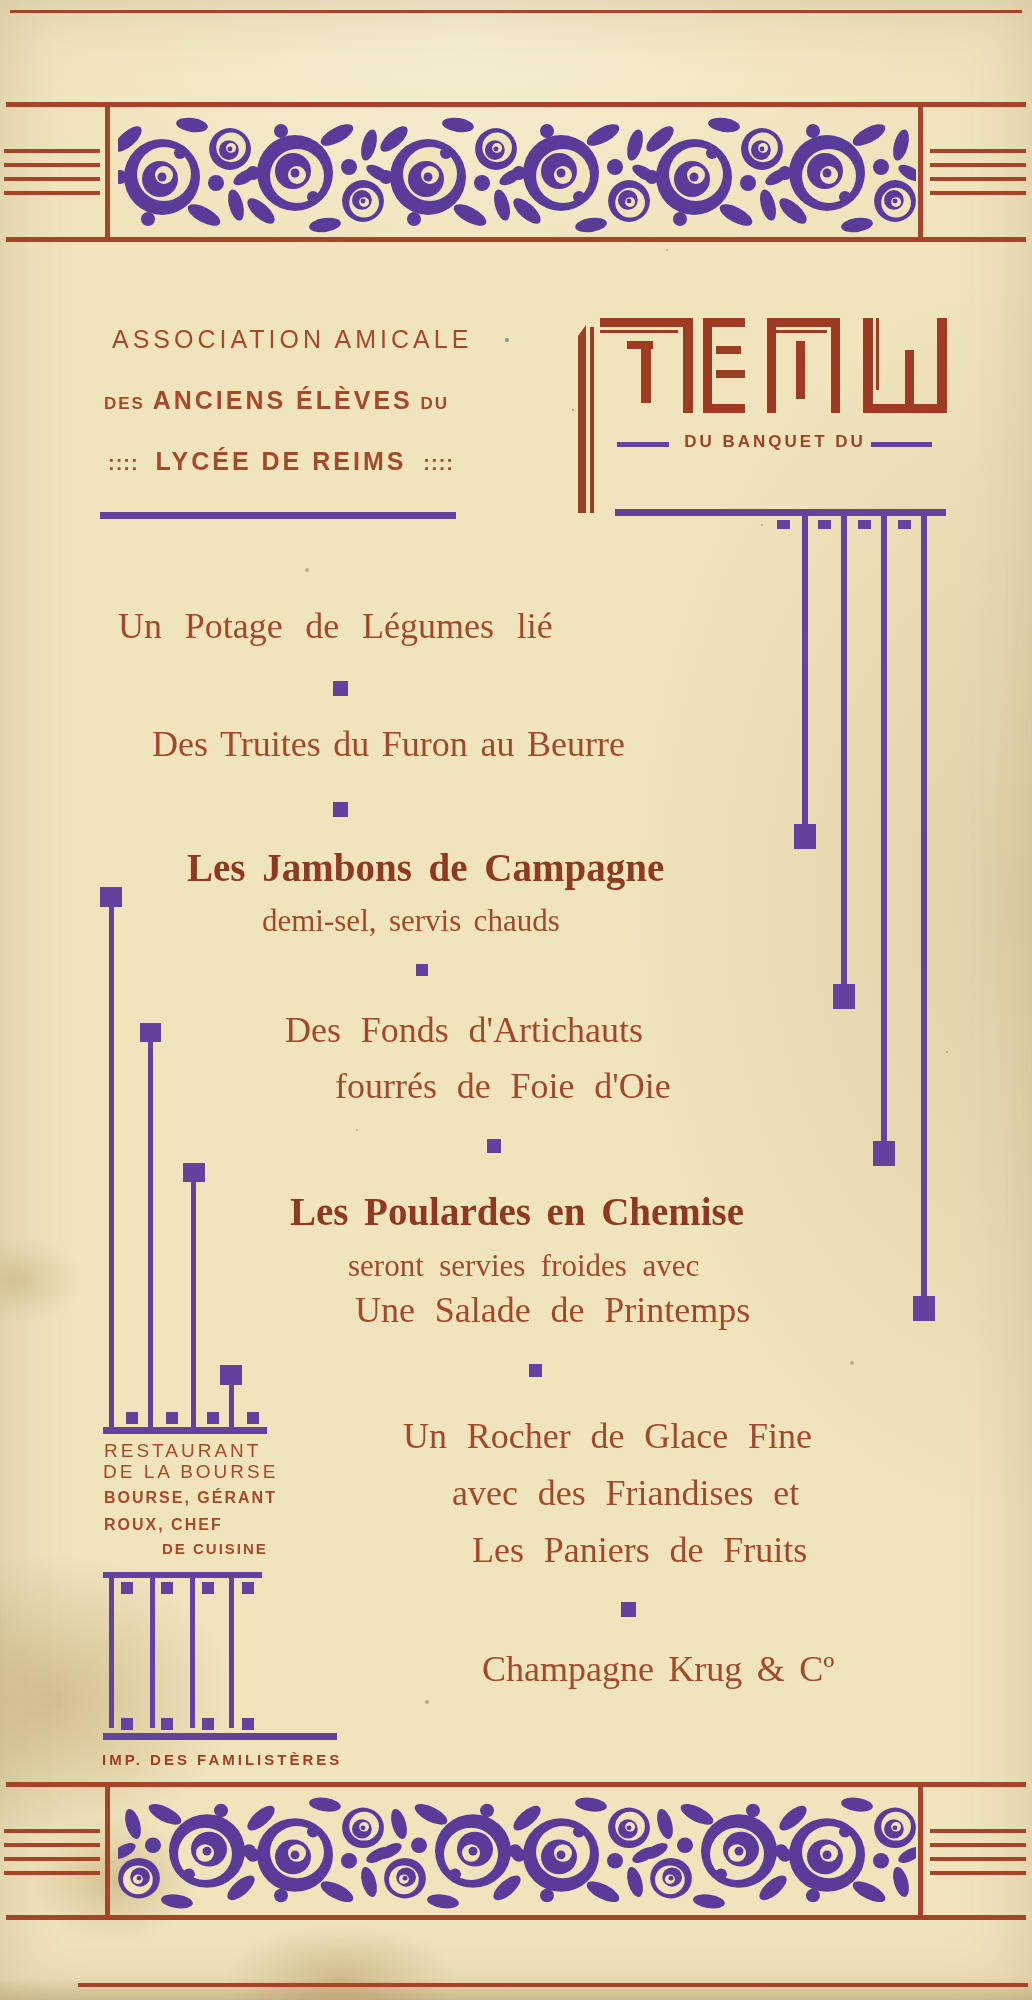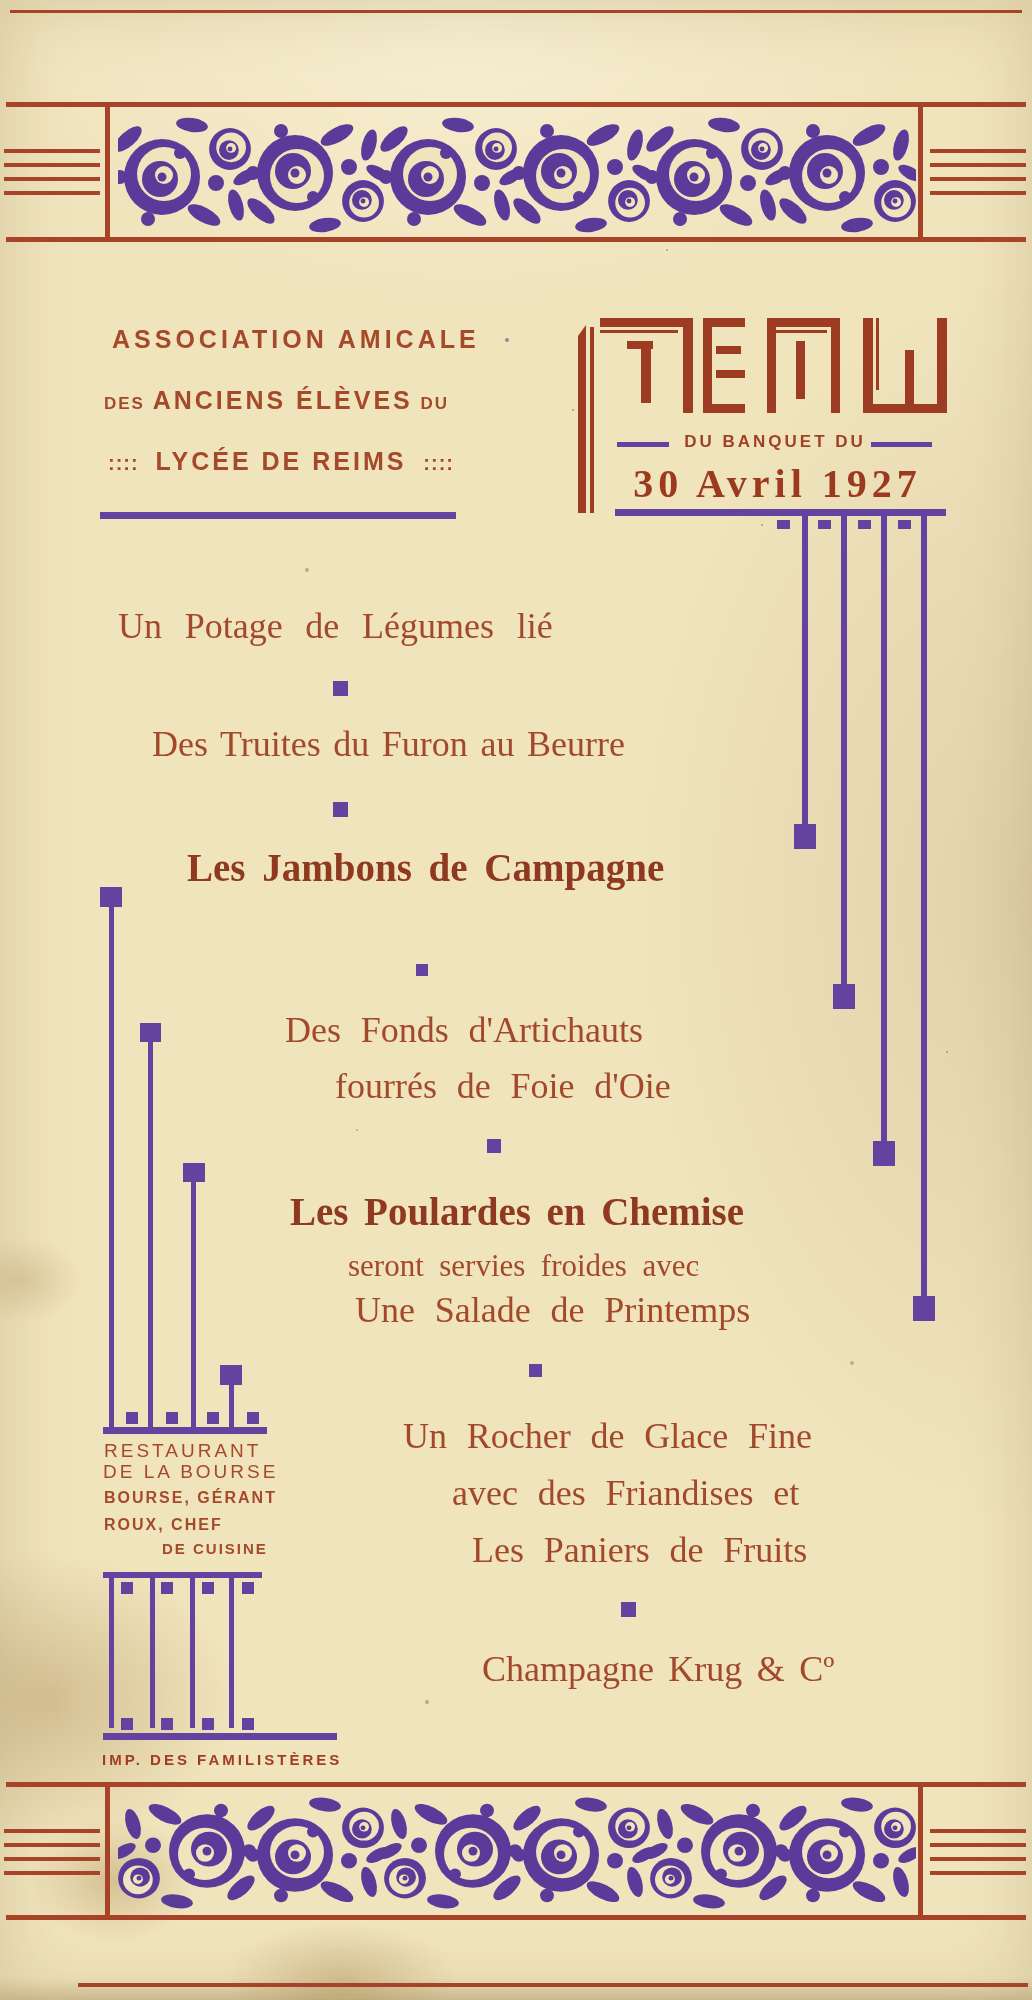--- a/index.html
+++ b/index.html
@@ -16,21 +16,21 @@
       linear-gradient(to top, rgba(135,105,55,.25), rgba(135,105,55,0) 22px);
     box-shadow: inset 0 0 70px rgba(120,90,40,.22);
     font-family:"Liberation Serif", serif;
   }
   .abs{position:absolute;}
   .red-rule{position:absolute;background:#a8432a;}
   .purple{background:#63439f;}
   .nowrap{white-space:nowrap;line-height:1;}
   
   .assoc{color:#a5492b;font-family:"Liberation Sans",sans-serif;}
-  .assoc1{left:112px;top:327px;font-size:25px;font-weight:700;letter-spacing:4px;}
+  .assoc1{left:112px;top:327px;font-size:25px;font-weight:400;letter-spacing:4px;}
   .assoc-row{display:flex;justify-content:space-between;align-items:baseline;color:#a5492b;font-family:"Liberation Sans",sans-serif;font-weight:700;}
   .assoc2{left:104px;top:386px;width:345px;}
   .assoc3{left:108px;top:447px;width:346px;}
   .assoc-sm{font-size:17px;letter-spacing:2px;}
   .assoc-lg{font-size:25px;letter-spacing:3px;}
   .assoc-dots{font-size:20px;letter-spacing:1px;}
   .assoc-rule{left:100px;top:512px;width:356px;height:7px;}
   
   .banquet{left:612px;top:433px;width:326px;text-align:center;color:#9e4126;font-family:"Liberation Sans",sans-serif;font-weight:700;font-size:17px;letter-spacing:3px;line-height:1;}
   .date{left:615px;top:464px;width:325px;text-align:center;color:#9c3a20;font-weight:700;font-size:40px;letter-spacing:5px;line-height:1;}
@@ -159,21 +159,20 @@
       <rect x="301" y="8" width="3" height="72"></rect>
       <rect x="362" y="8" width="10" height="95"></rect>
       <rect x="288" y="94" width="84" height="9"></rect>
       <rect x="330" y="40" width="9" height="54"></rect>
     </g>
   </svg>
 
   <div class="abs banquet nowrap">DU BANQUET DU</div>
   <div class="abs purple" style="left:617px;top:442px;width:52px;height:5px;"></div>
   <div class="abs purple" style="left:871px;top:442px;width:61px;height:5px;"></div>
-  <div class="abs date nowrap">30 Avril 1927</div>
 
   <svg class="abs" style="left:610px;top:505px;" width="340" height="830" viewBox="0 0 340 830">
     <g fill="#63439f">
       <rect x="5" y="4" width="331" height="7"></rect>
       <rect x="167" y="15" width="13" height="9"></rect>
       <rect x="208" y="15" width="13" height="9"></rect>
       <rect x="248" y="15" width="13" height="9"></rect>
       <rect x="288" y="15" width="13" height="9"></rect>
       <rect x="192" y="11" width="6" height="308"></rect>
       <rect x="184" y="319" width="22" height="25"></rect>
@@ -202,20 +201,21 @@
       <rect x="152" y="534" width="12" height="12"></rect>
       <rect x="8" y="549" width="164" height="7"></rect>
     </g>
   </svg>
 
   <div class="line c0">Un Potage de Légumes lié</div>
   <div class="sq" style="left:333px;top:681px;width:15px;height:15px;"></div>
   <div class="line c1">Des Truites du Furon au Beurre</div>
   <div class="sq" style="left:333px;top:802px;width:15px;height:15px;"></div>
   <div class="line bold c2">Les Jambons de Campagne</div>
+  <div class="line note c3">demi-sel, servis chauds</div>
   <div class="sq" style="left:416px;top:964px;width:12px;height:12px;"></div>
   <div class="line c4">Des Fonds d'Artichauts</div>
   <div class="line c5">fourrés de Foie d'Oie</div>
   <div class="sq" style="left:487px;top:1139px;width:14px;height:14px;"></div>
   <div class="line bold c6">Les Poulardes en Chemise</div>
   <div class="line c8">Une Salade de Printemps</div>
   <div class="line note c7">seront servies froides avec</div>
   <div class="sq" style="left:529px;top:1364px;width:13px;height:13px;"></div>
   <div class="line c9">Un Rocher de Glace Fine</div>
   <div class="line c10">avec des Friandises et</div>

